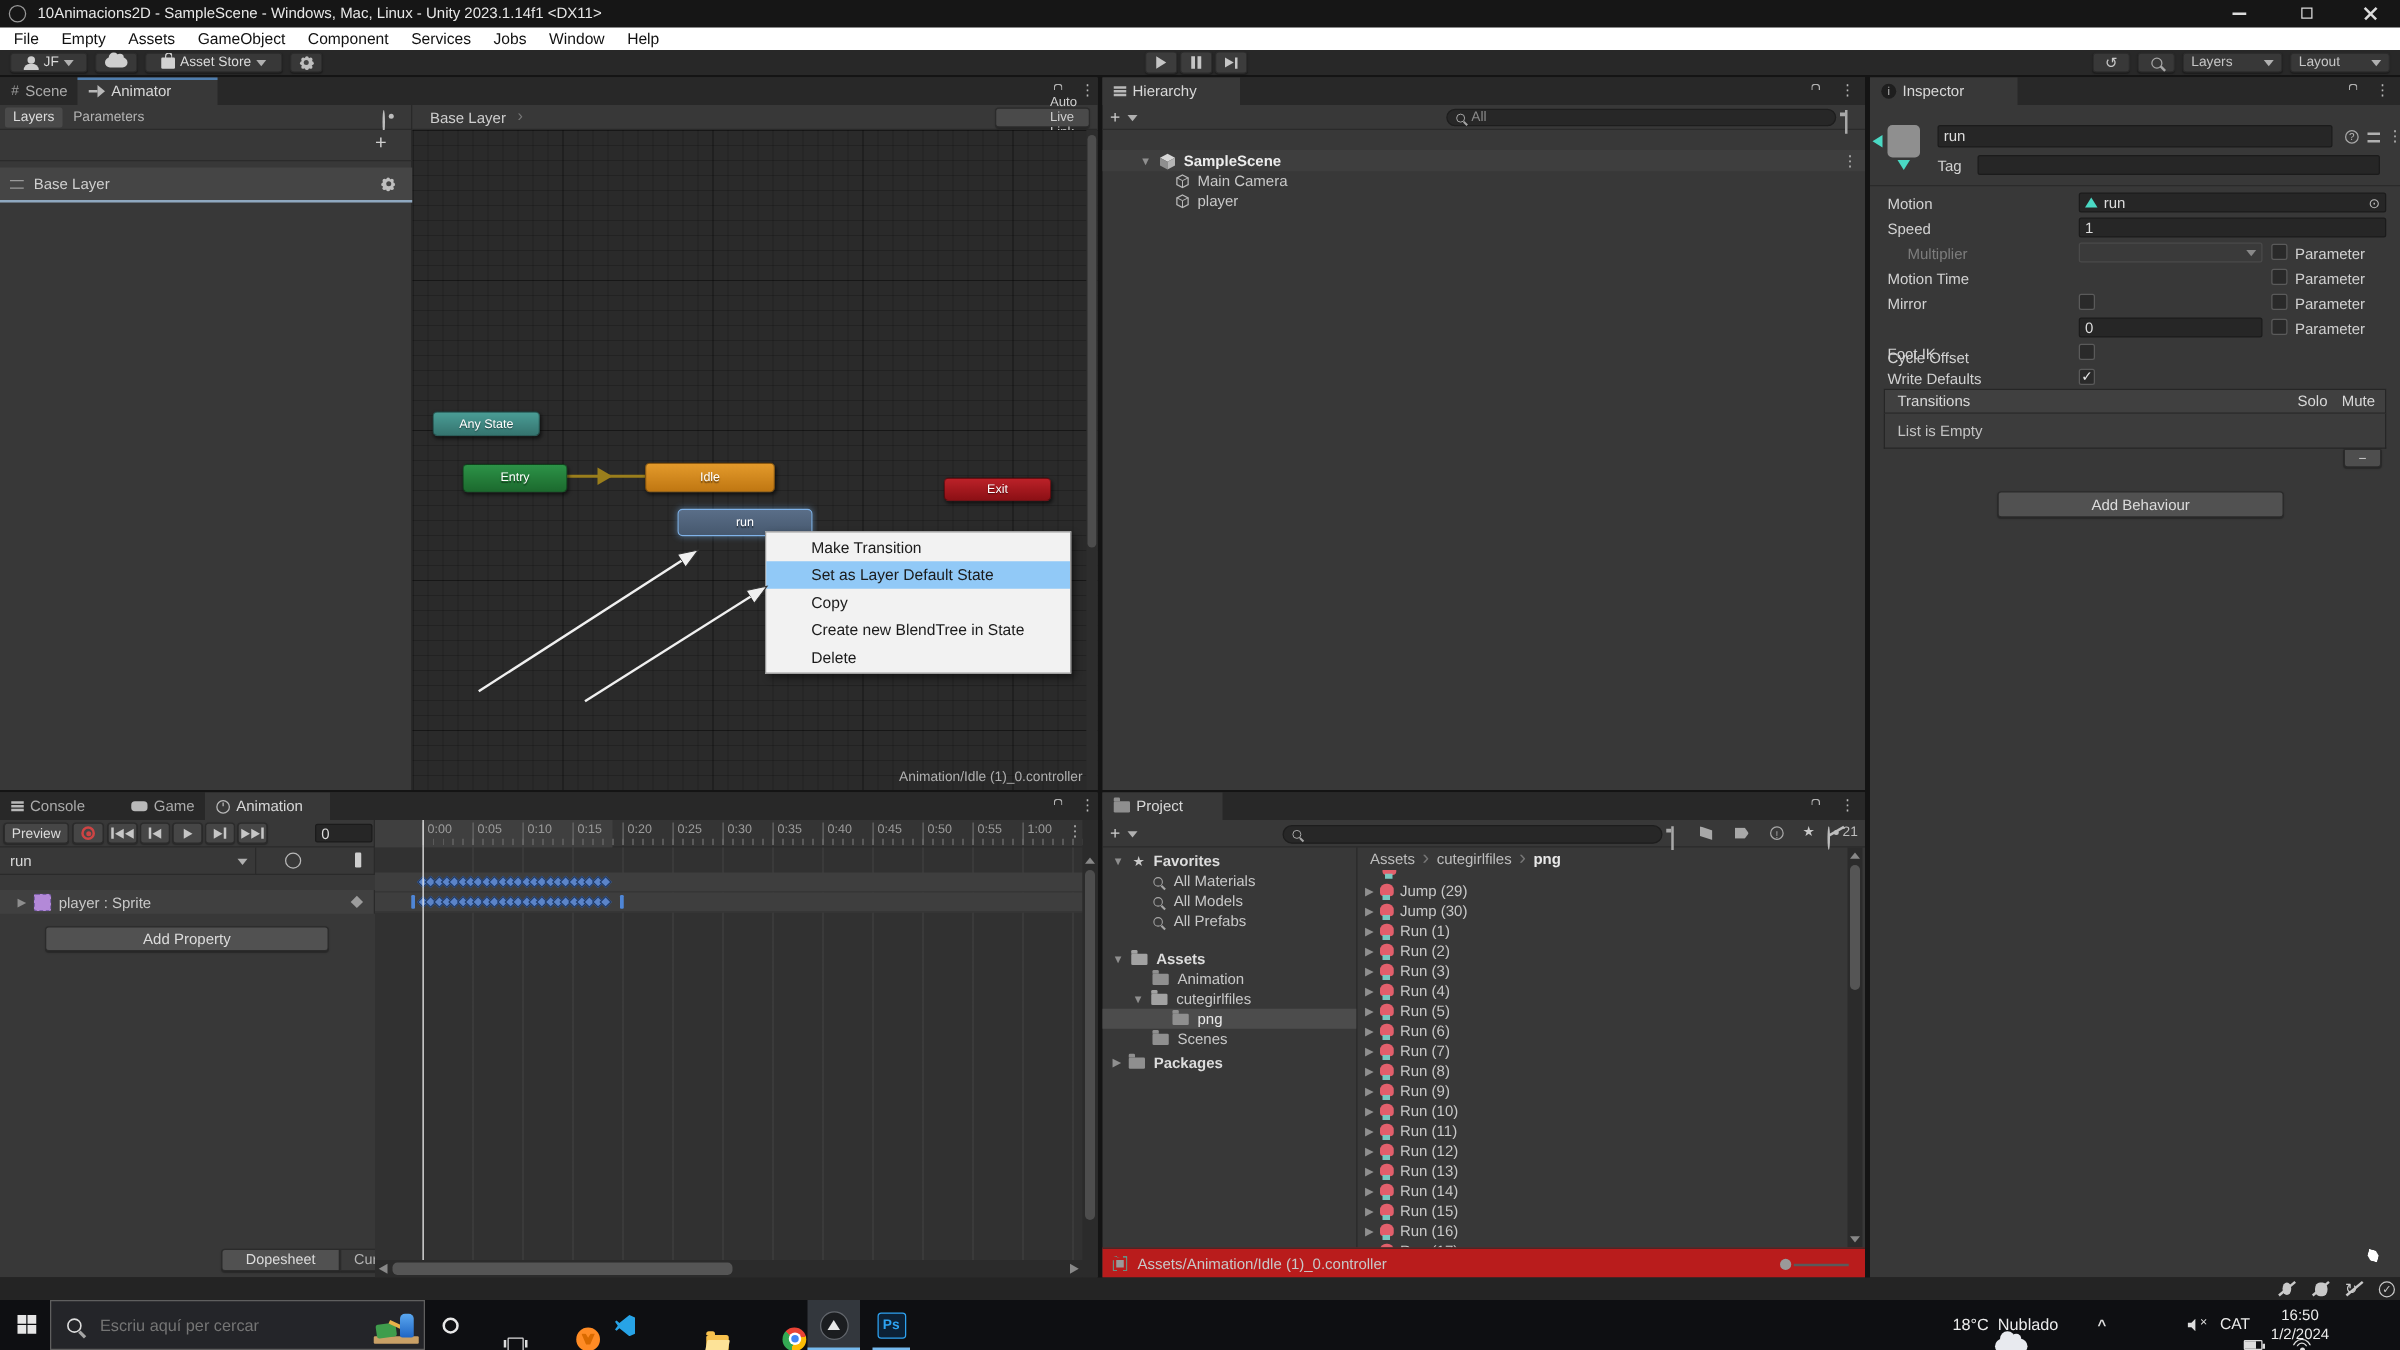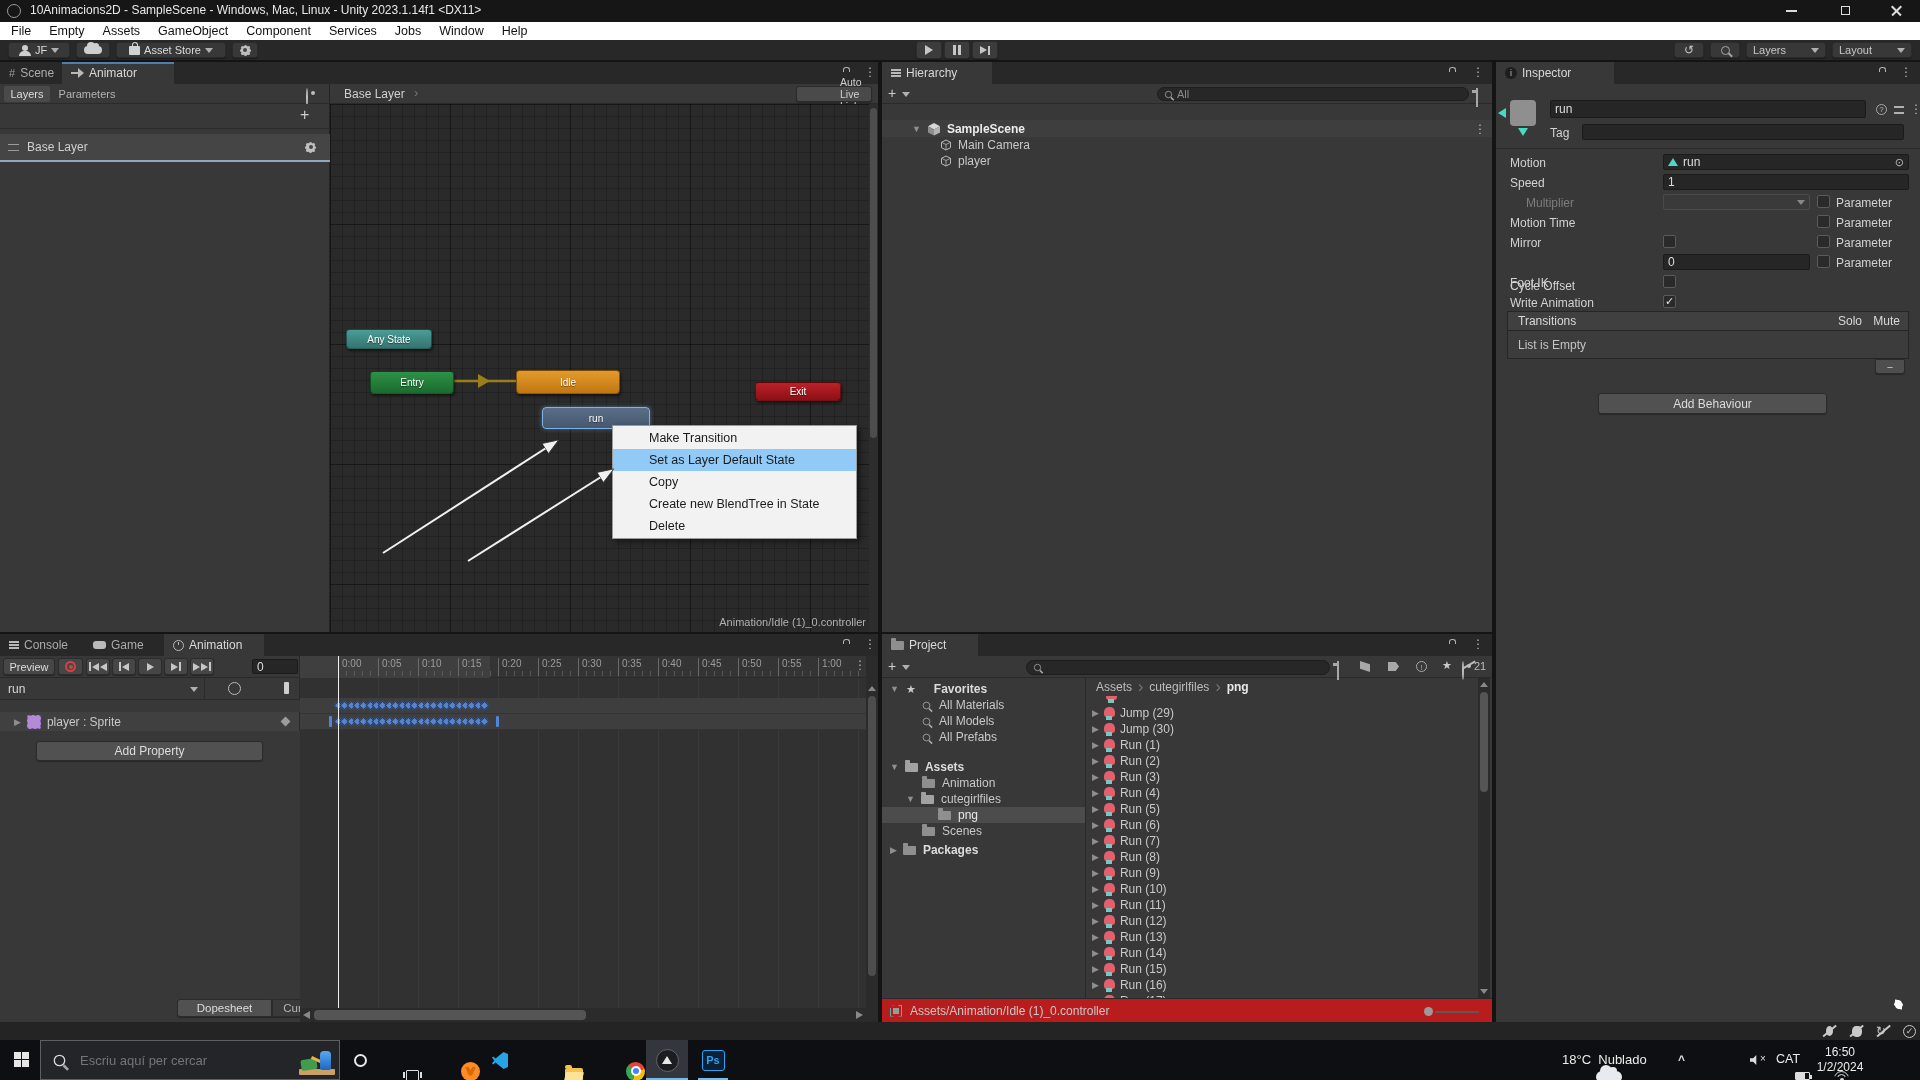--- a/index.html
+++ b/index.html
@@ -348,21 +348,21 @@
   <span class="insp-label" style="top:174px;">Mirror</span>
   <span class="cb" style="left:167px;top:173px;"></span>
   <span class="cb" style="left:321px;top:173px;"></span>
   <span class="insp-label" style="left:340px;top:174px;">Parameter</span>
   <span class="insp-label" style="top:194px;margin-top:23px;">Cycle Offset</span>
   <input class="r uinput" style="left: 167px; top: 192px; width: 147px; height: 16px;" value="0">
   <span class="cb" style="left:321px;top:193px;"></span>
   <span class="insp-label" style="left:340px;top:194px;">Parameter</span>
   <span class="insp-label" style="top:214px;">Foot IK</span>
   <span class="cb" style="left:167px;top:213px;"></span>
-  <span class="insp-label" style="top:234px;">Write Animation</span>
+  <span class="insp-label" style="top:234px;">Write Defaults</span>
   <span class="cb on" style="left:167px;top:233px;"></span>
 
   
   <div class="r" style="left:11px;top:249px;width:402px;height:20px;background:#404040;border:1px solid #262626;display:flex;align-items:center;">
     <span style="margin-left:10px;font-size:12px;color:#d8d8d8;">Transitions</span>
     <span style="position:absolute;right:46px;font-size:12px;color:#d8d8d8;">Solo</span>
     <span style="position:absolute;right:8px;font-size:12px;color:#d8d8d8;">Mute</span>
   </div>
   <div class="r" style="left:11px;top:269px;width:402px;height:28px;background:#3c3c3c;border:1px solid #262626;border-top:none;display:flex;align-items:center;">
     <span style="margin-left:10px;font-size:12px;color:#c4c4c4;">List is Empty</span>
@@ -377,21 +377,21 @@
   
   <span class="r i-tagblue" style="left:392px;top:932px;"></span>
 </div>
 
 <div class="panel" id="animation-panel" style="left:0;top:634px;width:878px;height:388px;">
   <div class="tabbar">
     <div class="tab" style="left:0;width:86px;">
       <span class="lines3"></span>
       <span>Console</span>
     </div>
-    <div class="tab" style="left:84px;width:74px;">
+    <div class="tab" style="left:96px;width:74px;">
       <span class="i-gamepad"></span>
       <span>Game</span>
     </div>
     <div class="tab sel" style="left:164px;width:100px;">
       <span class="i-clock"></span>
       <span>Animation</span>
     </div>
     <span class="r i-lock" style="left:842px;top:9px;"></span>
     <span class="r i-dots" style="left:864px;top:5px;">⋮</span>
   </div>
@@ -567,21 +567,21 @@
     <span class="r i-eye" style="left:578px;top:6px;width:12px;height:8px;">
       <span style="position:absolute;left:-1px;top:2px;width:14px;height:1.5px;background:#bdbdbd;transform:rotate(-30deg);"></span>
     </span>
     <span class="r" style="left:592px;top:4px;font-size:11px;color:#bdbdbd;">21</span>
   </div>
 
   <div class="r" style="left:0;top:44px;width:204px;height:320px;border-right:1px solid #292929;">
     <div class="tree-row" style="top:3px;">
       <span class="disc" style="margin-left:8px;">▼</span>
         <span class="i-star" style="margin-left:7px;">★</span>
-      <span style="margin-left:18px;font-size:12px;font-weight:bold;color:#dcdcdc;">Favorites</span>
+      <span style="margin-left:7px;font-size:12px;font-weight:bold;color:#dcdcdc;">Favorites</span>
     </div>
     <div id="fav-rows">
         <div class="tree-row" style="top: 19px;">
           <span class="i-search" style="margin-left:40px;transform:scale(.85);"></span>
           <span style="margin-left:8px;font-size:12px;color:#c8c8c8;">All Materials</span>
         </div>
         <div class="tree-row" style="top: 35px;">
           <span class="i-search" style="margin-left:40px;transform:scale(.85);"></span>
           <span style="margin-left:8px;font-size:12px;color:#c8c8c8;">All Models</span>
         </div>

